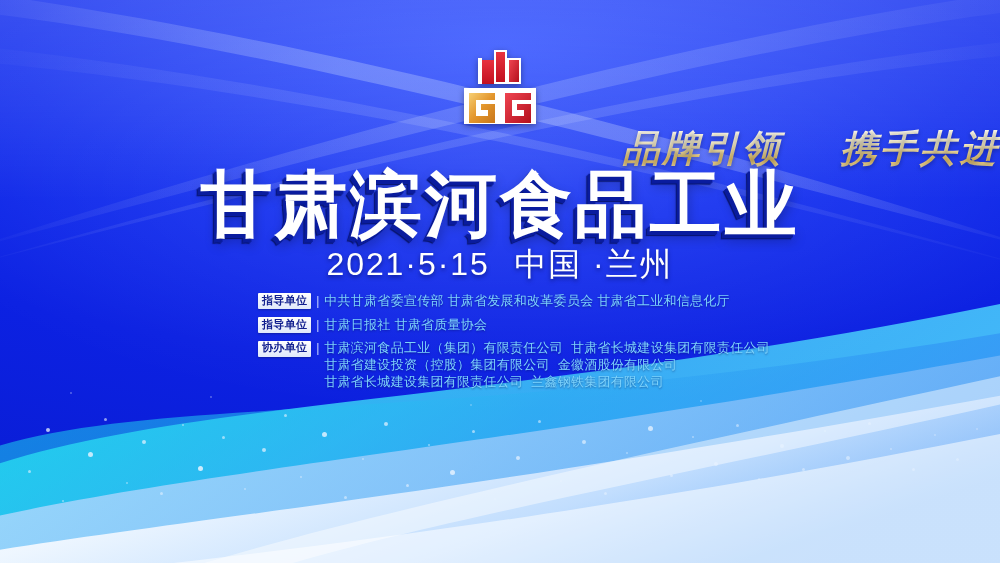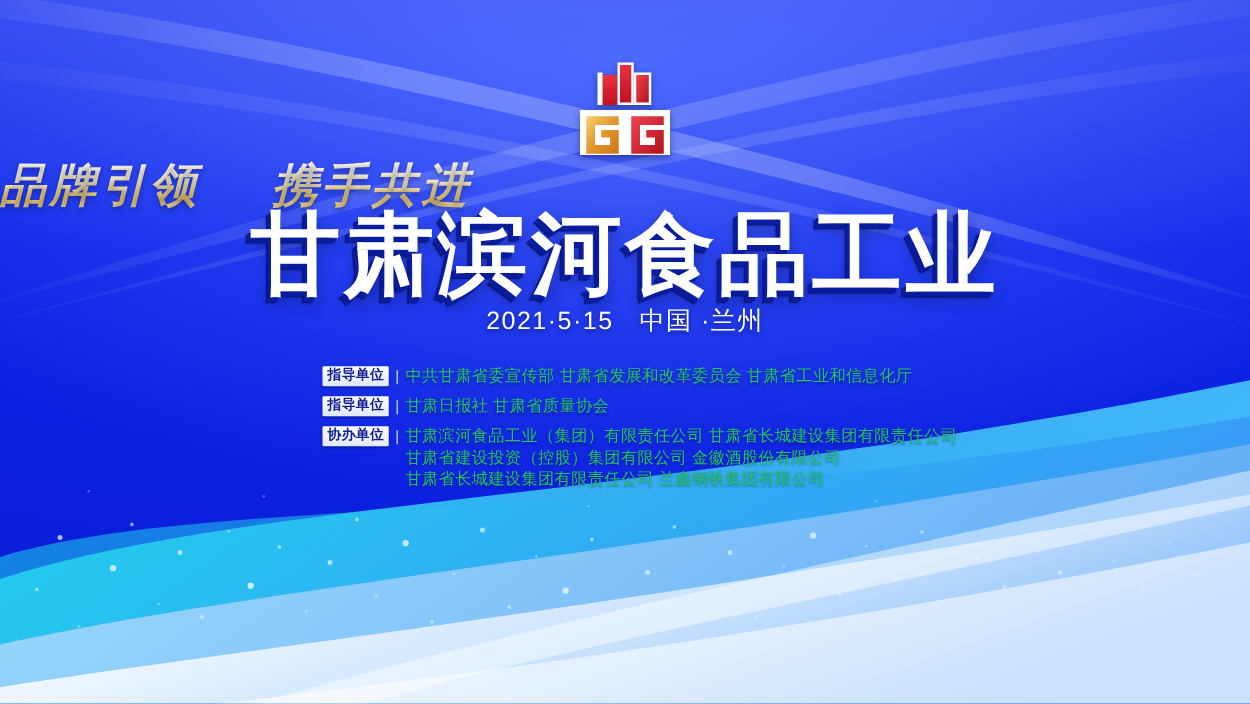--- a/index.html
+++ b/index.html
@@ -36,22 +36,22 @@
   .content{position:absolute;inset:0;}
 
   .logo-wrap{
     position:absolute;left:0;right:0;top:48px;
     display:flex;justify-content:center;
   }
   .logo{width:84px;height:80px;display:block;
     filter:drop-shadow(0 2px 3px rgba(0,0,0,.35));}
 
   .slogan{
-    position:absolute;left:0;right:0;top:124px;
-    text-align:left;
+    position:absolute;left:16px;right:0;top:124px;
+    text-align:right;
     font-size:37px;
     letter-spacing:.08em;
     font-weight:700;
     font-style:italic;
     font-family:"DejaVu Serif","Liberation Serif",serif;
     color:#fdf6dd;
     background:linear-gradient(180deg,#ffffff 0%,#fff6d2 40%,#e8c56a 72%,#fff6e0 100%);
     -webkit-background-clip:text;background-clip:text;
     -webkit-text-fill-color:transparent;
     text-shadow:0 2px 4px rgba(0,0,0,.28);
@@ -72,37 +72,37 @@
     text-shadow:
       -2px 3px 0 #0a1c9e,
       -3px 4px 0 #0a1c9e,
       -4px 5px 1px rgba(4,14,90,.85),
       0 6px 12px rgba(0,0,0,.30);
   }
 
   .date{
     position:absolute;left:0;right:0;top:243px;
     text-align:center;
-    font-size:20px;
+    font-size:32px;
     letter-spacing:.06em;
     color:#ffffff;
     text-shadow:0 2px 4px rgba(2,10,70,.55);
     white-space:nowrap;
   }
   .date .city{margin-left:14px;}
 
   
   .credits{
     position:absolute;left:258px;top:292px;width:540px;
   }
   .credit-row{
     display:flex;align-items:flex-start;
     margin-bottom:7px;
   }
-  .credit-row:last-child{margin-bottom:0;}
+  .credit-row:last-child{margin-bottom:0;font-family:Liberation Mono, monospace;}
   .badge{
     flex:0 0 auto;
     margin-top:1px;
     padding:1px 4px 2px 4px;
     background:linear-gradient(180deg,#ffffff 0%,#dfe8fb 100%);
     color:#12208f;
     font-size:11px;
     line-height:13px;
     letter-spacing:.03em;
     font-weight:700;
@@ -110,21 +110,21 @@
     white-space:nowrap;
     box-shadow:0 1px 2px rgba(0,0,0,.25);
   }
   .sep{
     flex:0 0 auto;
     width:13px;text-align:center;
     color:#c9d6ff;font-size:12px;line-height:16px;margin-top:1px;
   }
   .lines{flex:1 1 auto;}
   .lines div{
-    color:#22c55e;
+    color:#7dd3fc;
     font-size:13px;
     line-height:17px;
     letter-spacing:.02em;
     white-space:nowrap;
     text-shadow:0 1px 2px rgba(2,10,70,.45);
   }
 </style>
 </head>
 <body>
 

